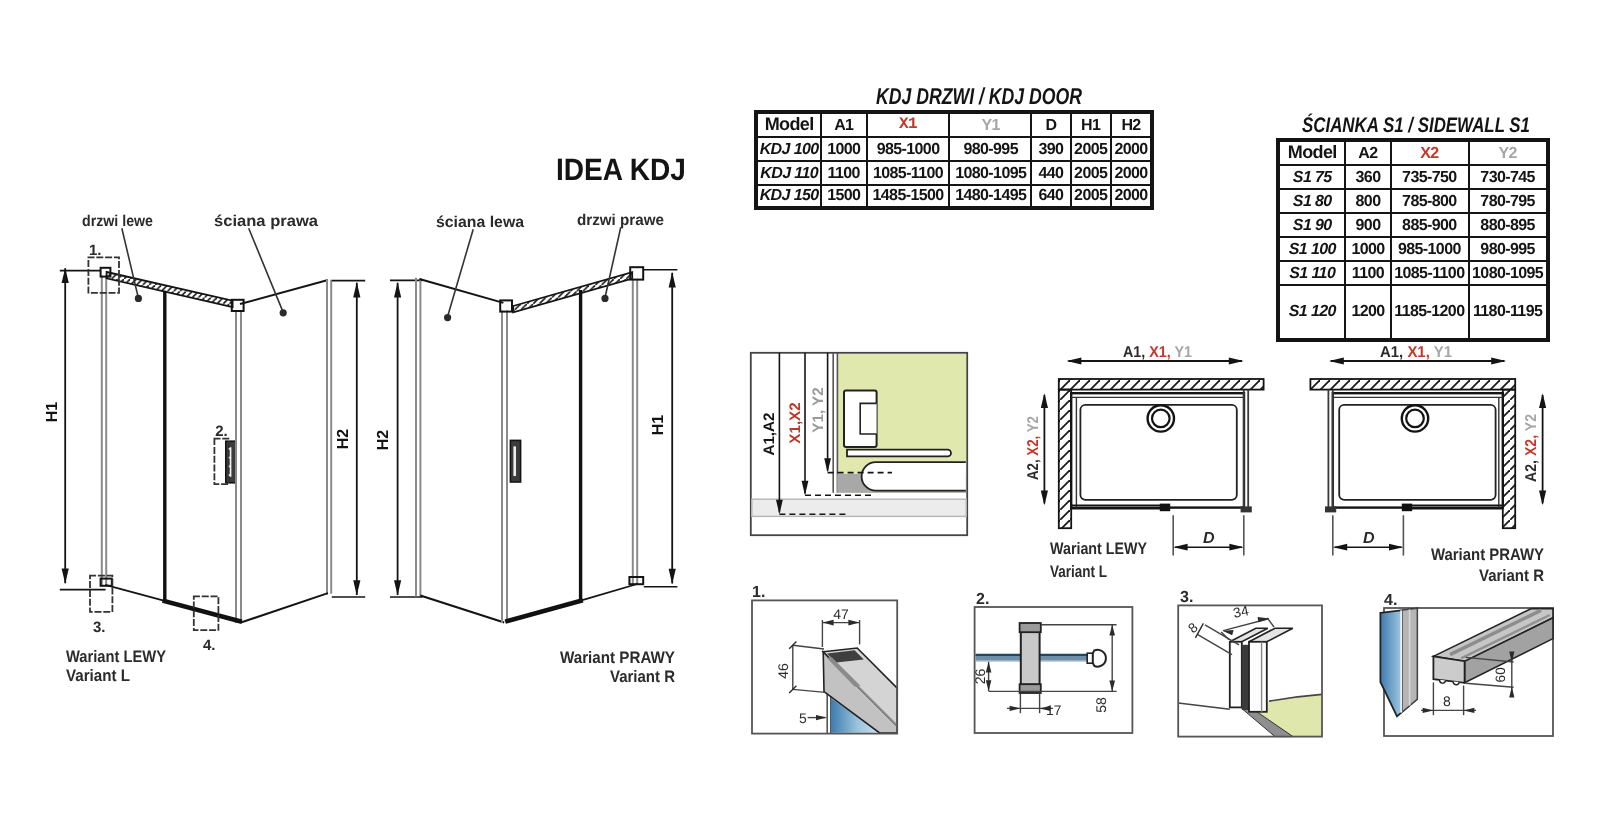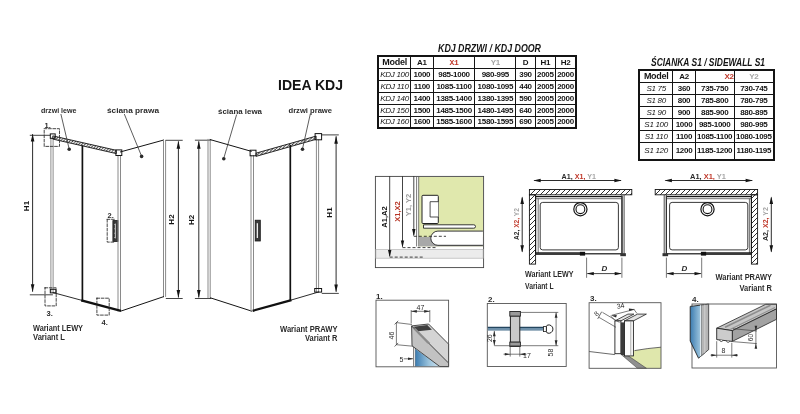--- a/index.html
+++ b/index.html
@@ -1,20 +1,20 @@
 <!DOCTYPE html>
 <html><head>
 <meta charset="utf-8">
 <style>
 html,body{margin:0;padding:0;background:#fff;}
 #page{position:relative;width:800px;height:414px;background:#fff;overflow:hidden;font-family:"Liberation Sans",sans-serif;}
 .abs{position:absolute;}
 table.t{border-collapse:collapse;table-layout:fixed;border-radius:25px;}
 table.t td{border:1px solid #141414;text-align:center;vertical-align:middle;padding:0;font-size:8px;font-weight:bold;letter-spacing:-0.3px;color:#141414;white-space:nowrap;overflow:hidden;}
-table.t td.m{font-weight:normal;font-style:italic;font-size:8px;}
+table.t td.m{font-weight:bold;font-style:italic;font-size:8px;}
 </style>
 </head>
 <body>
 <div id="page">
 
 <svg class="abs" style="left:0;top:0" width="800" height="414" viewBox="0 0 800 414">
 <defs>
 <pattern id="hatch" width="5" height="5" patternUnits="userSpaceOnUse">
 <path d="M0,5 L5,0" stroke="#1a1a1a" stroke-width="0.9"></path>
 </pattern>
@@ -495,63 +495,45 @@
 <tr style="height:12px;margin-left:18px;">
             <td class="m">KDJ 110</td>
             <td>1100</td>
             <td>1085-1100</td>
             <td>1080-1095</td>
             <td>440</td>
             <td>2005</td>
             <td>2000</td>
           </tr>
 <tr style="height:12px;">
-            <td class="m">KDJ 140</td>
-            <td>1400</td>
-            <td>1385-1400</td>
-            <td>1380-1395</td>
-            <td>590</td>
-            <td>2005</td>
-            <td>2000</td>
-          </tr>
-<tr style="height:12px;">
             <td class="m">KDJ 150</td>
             <td>1500</td>
             <td>1485-1500</td>
             <td>1480-1495</td>
             <td>640</td>
-            <td>2005</td>
-            <td>2000</td>
-          </tr>
-<tr style="height:12px;">
-            <td class="m">KDJ 160</td>
-            <td>1600</td>
-            <td>1585-1600</td>
-            <td>1580-1595</td>
-            <td>690</td>
             <td>2005</td>
             <td>2000</td>
           </tr>
 </tbody>
       </table>
 </div>
 
 <div class="abs" style="left:638px;top:69px;">
 <table class="t" style="border:2px solid #141414;width:137px;">
 <colgroup>
           <col style="width:33px">
           <col style="width:22px">
           <col style="width:38px">
           <col style="width:39px">
         </colgroup>
 <tbody>
           <tr style="height:12px;">
             <td style="font-weight:bold;font-size:9px;">Model</td>
             <td>A2</td>
-            <td style="color:#c0392b;text-align:right;">X2</td>
+            <td style="color:#c0392b;">X2</td>
             <td style="color:#a6a6a6;">Y2</td>
           </tr>
 <tr style="height:12px;">
             <td class="m">S1 75</td>
             <td>360</td>
             <td>735-750</td>
             <td>730-745</td>
           </tr>
 <tr style="height:12px;">
             <td class="m">S1 80</td>
@@ -570,21 +552,21 @@
             <td>1000</td>
             <td>985-1000</td>
             <td>980-995</td>
           </tr>
 <tr style="height:12px;">
             <td class="m">S1 110</td>
             <td>1100</td>
             <td>1085-1100</td>
             <td>1080-1095</td>
           </tr>
-<tr style="height:18px;">
+<tr style="height:28px;">
             <td class="m">S1 120</td>
             <td>1200</td>
             <td>1185-1200</td>
             <td>1180-1195</td>
           </tr>
 </tbody>
       </table>
 </div>
 </div>
 

